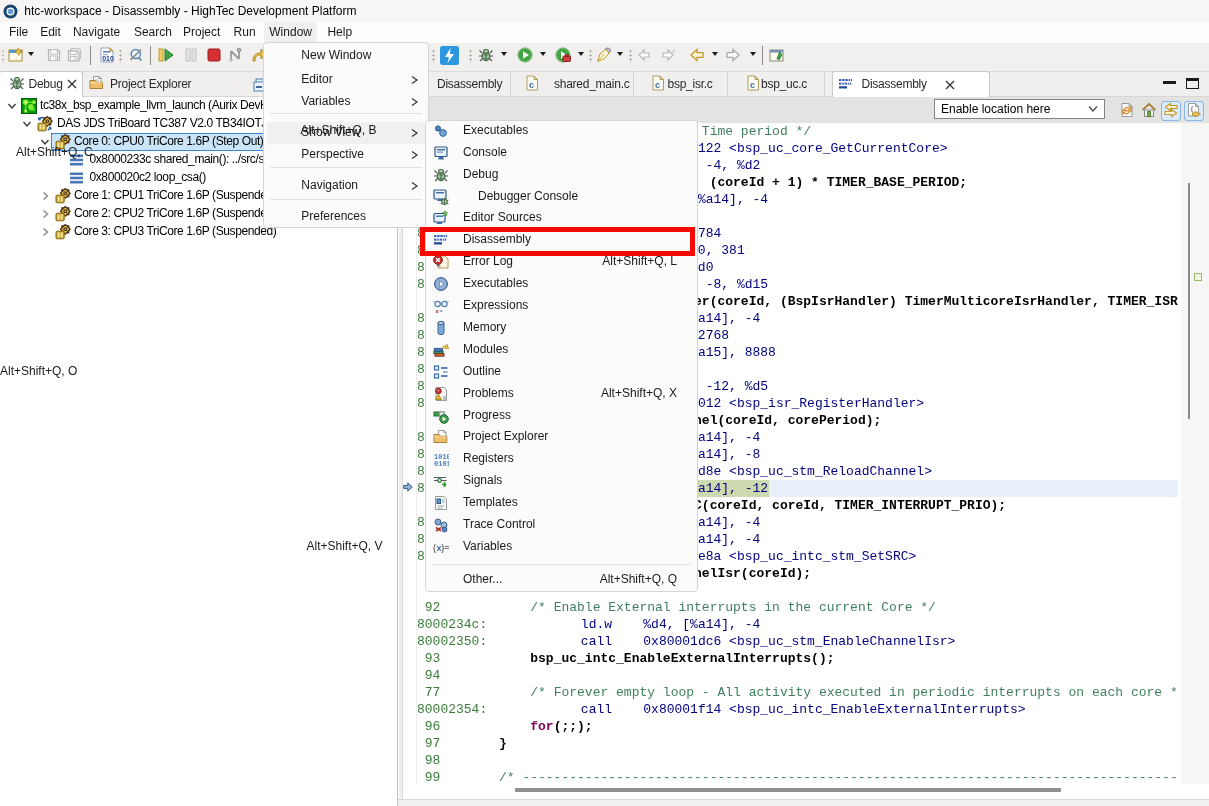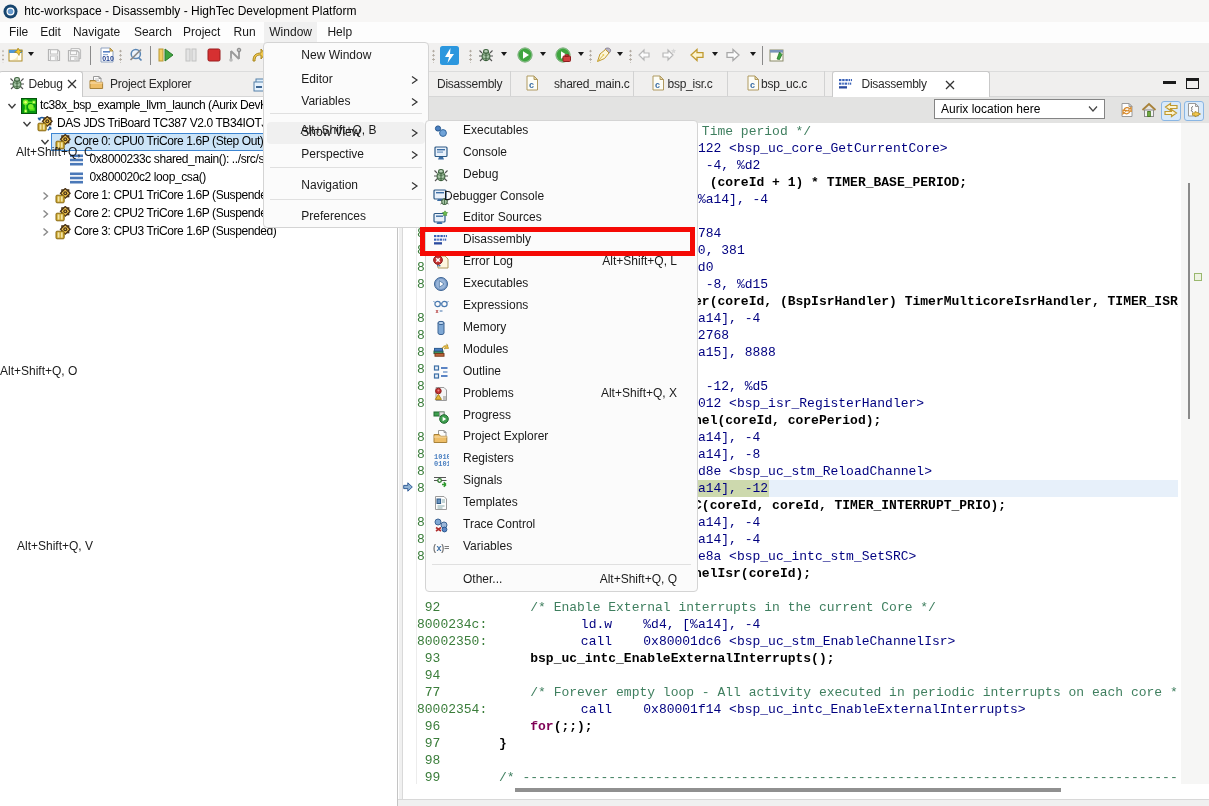--- a/index.html
+++ b/index.html
@@ -338,21 +338,21 @@
   </svg>
 <span class="ab vtxt" style="left:861.5px;top:77px">Disassembly</span>
 <svg class="ab" style="left:944px;top:79px" width="12" height="12" viewBox="0 0 12 12">
     <path d="M2 2 L10 10 M10 2 L2 10" stroke="#333" stroke-width="1.3"></path>
   </svg>
 <div class="ab" style="left:1163px;top:81px;width:13px;height:3px;background:#1a1a1a"></div>
 <div class="ab" style="left:1186px;top:78px;width:13px;height:11px;border:1.5px solid #1a1a1a;border-top:3px solid #1a1a1a;box-sizing:border-box"></div>
 
 <div class="ab" style="left:398px;top:97px;width:811px;height:26px;background:#e3e3e2"></div>
 <div class="ab" style="left:934px;top:99px;width:171px;height:20px;background:#fff;border:1px solid #848484;box-sizing:border-box"></div>
-<span class="ab" style="left:941px;top:101.5px;font-size:12px;color:#000">Aurix location here</span>
+<span class="ab" style="left:941px;top:101.5px;font-size:12px;color:#000">Enable location here</span>
 <svg class="ab" style="left:1088px;top:105px" width="10" height="8" viewBox="0 0 10 8">
     <path d="M1 1.5 L5 6 L9 1.5" fill="none" stroke="#444" stroke-width="1.2"></path>
   </svg>
 <svg class="ab" style="left:1118.5px;top:102px" width="16" height="16" viewBox="0 0 16 16">
     <path d="M3 1.5 h7 l3 3 v10 h-10 Z" fill="#fdfdfd" stroke="#9a9a9a"></path>
     <path d="M10 1.5 l3 3 h-3 Z" fill="#e8e8e8" stroke="#9a9a9a"></path>
     <path d="M5 8.2 a3.2 3.2 0 0 1 5.6 -1.4 L12 5.6 L12.2 9.2 L8.8 8.8 L10 7.6" fill="none" stroke="#d88a2a" stroke-width="1.3"></path>
     <path d="M10.8 9.4 a3.2 3.2 0 0 1 -5.6 1.2 L4 11.8 L4 8.2 L7.4 8.6 L6.2 9.8" fill="none" stroke="#d88a2a" stroke-width="1.3"></path>
   </svg>
 <svg class="ab" style="left:1141px;top:102px" width="16" height="16" viewBox="0 0 16 16">
@@ -478,21 +478,21 @@
   </svg>
 <span class="ab mtxt" style="left:463px;top:166.6px">Debug</span>
 <svg class="ab" style="left:433px;top:188.5px" width="16" height="16" viewBox="0 0 16 16">
     <rect x="1" y="1" width="12" height="9" rx="1" fill="#e9f1fa" stroke="#2c5985" stroke-width="1.2"></rect>
     <rect x="3" y="3" width="8" height="1.4" fill="#3c6ea5"></rect>
     <path d="M5 10 h4 l1 2 h-6 Z" fill="#3c6ea5"></path>
     <path d="M9 12 l-1.5-1 M9 14 l-1.5 1 M14 12 l1.5-1 M14 14 l1.5 1" stroke="#555" stroke-width=".9"></path>
     <ellipse cx="11.5" cy="12.7" rx="2.8" ry="3" fill="#a6c4a6" stroke="#3a5f3a"></ellipse>
     <line x1="11.5" y1="9.7" x2="11.5" y2="15.7" stroke="#3a5f3a" stroke-width=".8"></line>
   </svg>
-<span class="ab mtxt" style="left:444px;top:188.5px">Debugger Console</span>
+<span class="ab mtxt" style="left:478px;top:188.5px">Debugger Console</span>
 <svg class="ab" style="left:433px;top:210.4px" width="16" height="16" viewBox="0 0 16 16">
     <rect x="1" y="3.5" width="11" height="8.5" rx="1" fill="#e9f1fa" stroke="#2c5985" stroke-width="1.2"></rect>
     <rect x="3" y="5.5" width="7" height="1.4" fill="#3c6ea5"></rect>
     <path d="M4.5 12 h4 l1 2 h-6 Z" fill="#3c6ea5"></path>
     <path d="M12 .8 l.9 1.5 1.8.3 -1.3 1.3 .3 1.8 -1.7 -.8 -1.6.8 .3 -1.8 -1.3 -1.3 1.8 -.3 Z" fill="#6fc04f" stroke="#2e7a1e" stroke-width=".5"></path>
   </svg>
 <span class="ab mtxt" style="left:463px;top:210.4px">Editor Sources</span>
 <svg class="ab" style="left:433px;top:232.3px" width="16" height="16" viewBox="0 0 16 16">
     <g fill="#3a62b8">
       <rect x="1" y="3" width="2.4" height="2.1"></rect>
@@ -599,17 +599,17 @@
     <path d="M3 10.5 l5 3.5 M3 14 l5 -3.5" stroke="#b03030" stroke-width="1.6"></path>
     <circle cx="11.5" cy="12.5" r="2.4" fill="#5b84c4" stroke="#2a5a90"></circle>
   </svg>
 <span class="ab mtxt" style="left:463px;top:517px">Trace Control</span>
 <svg class="ab" style="left:433px;top:538.9px" width="16" height="16" viewBox="0 0 16 16">
     <text x="0" y="11.5" font-size="9" font-weight="bold" fill="#7a7a7a" font-family="Liberation Sans">(</text>
     <text x="3.4" y="11.5" font-size="9" font-weight="bold" fill="#3c6ea5" font-family="Liberation Sans">x</text>
     <text x="8.2" y="11.5" font-size="9" font-weight="bold" fill="#7a7a7a" font-family="Liberation Sans">)=</text>
   </svg>
 <span class="ab mtxt" style="left:463px;top:538.9px">Variables</span>
-<span class="ab mtxt" style="left:17px;top:538.9px;width:677px;text-align:left;display:block">Alt+Shift+Q, V</span>
+<span class="ab mtxt" style="left:6px;top:538.9px;width:677px;text-align:center;display:block">Alt+Shift+Q, V</span>
 <div class="ab" style="left:432px;top:563.5px;width:259px;height:1px;background:#e0e0e0"></div>
 <span class="ab mtxt" style="left:463px;top:571.9px">Other...</span>
 <span class="ab mtxt" style="left:0;top:571.9px;width:677px;text-align:right;display:block">Alt+Shift+Q, Q</span>
 <div class="ab" style="left:419.5px;top:227px;width:275px;height:28.5px;border:5.5px solid #f50a05;box-sizing:border-box"></div>
 
 </body></html>

